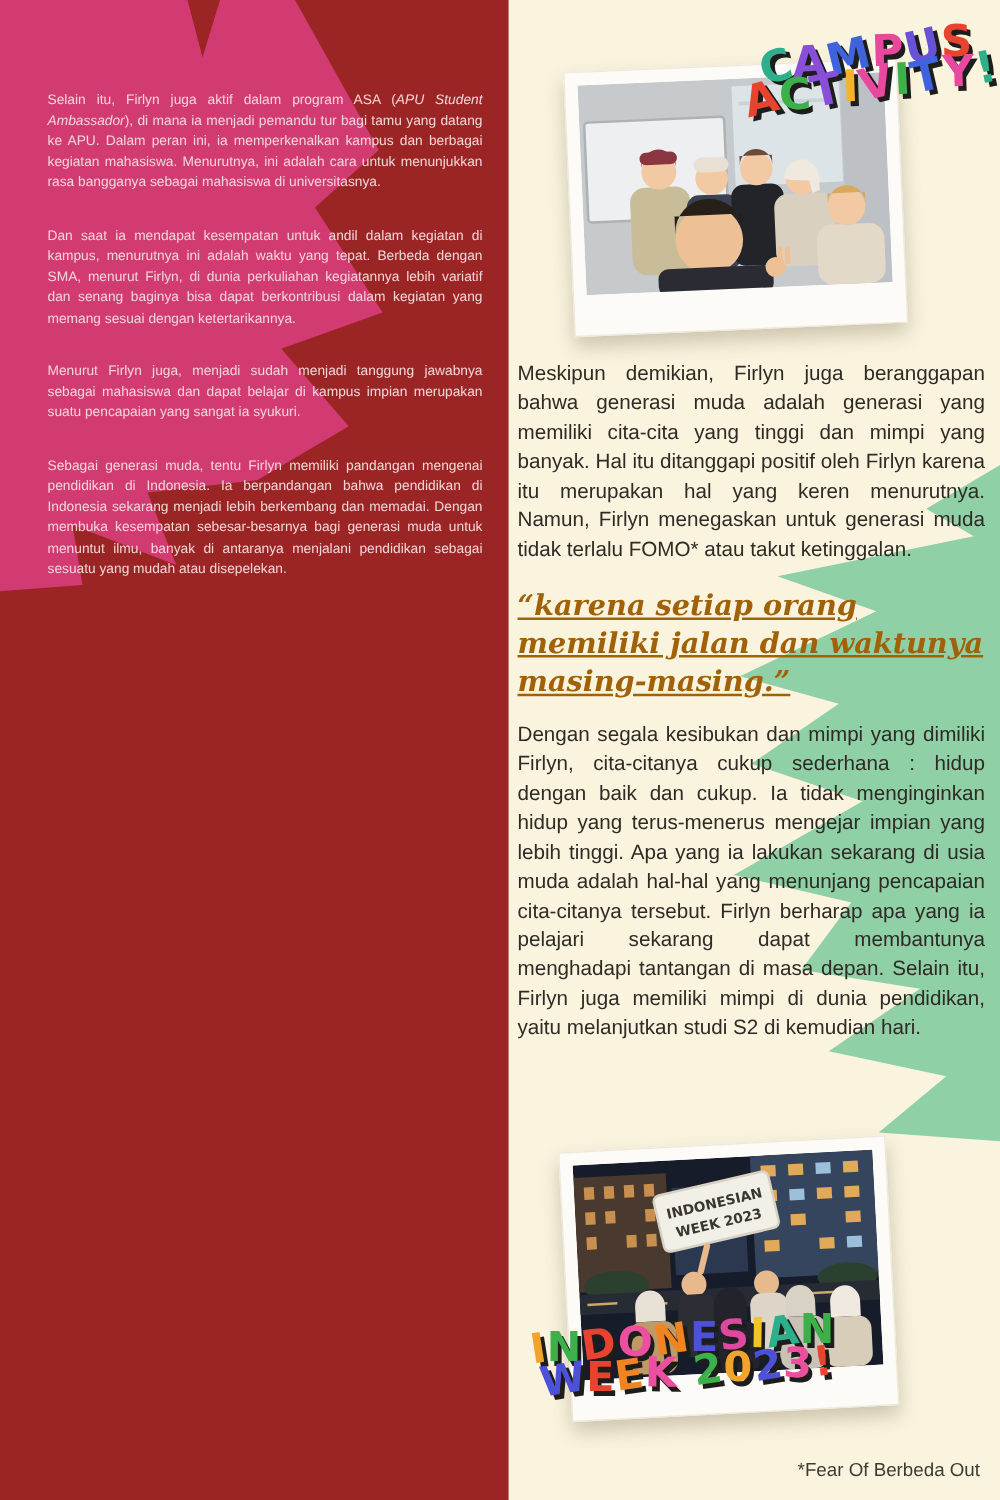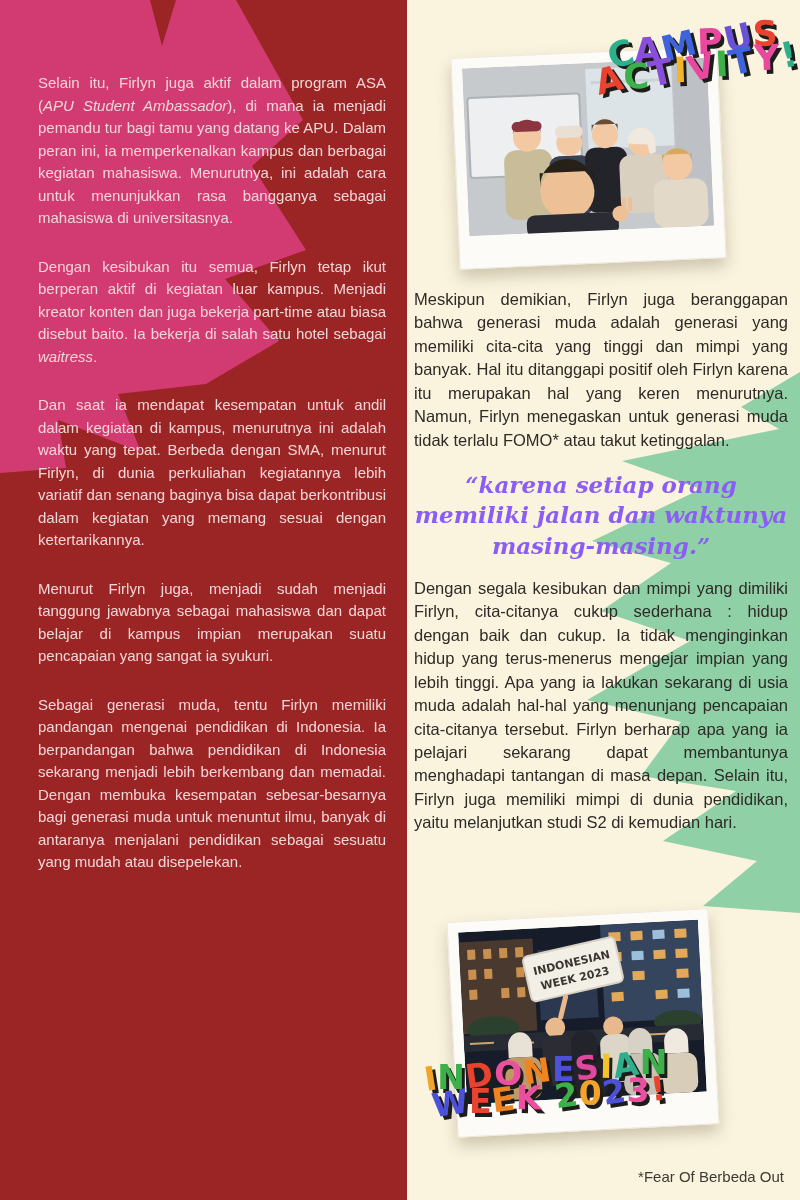--- a/index.html
+++ b/index.html
@@ -8,35 +8,36 @@
     overflow:hidden;background:#FAF4DF;
     font-family:"Liberation Sans", sans-serif;
   }
   .col-left{position:absolute;left:0;top:0;width:407px;height:1200px;background:#9B2524;}
   .col-right{position:absolute;left:407px;top:0;width:393px;height:1200px;background:#FAF4DF;}
   .shapes{position:absolute;left:0;top:0;width:800px;height:1200px;pointer-events:none;}
 
   
   .left-text{
     position:absolute;left:38px;top:72px;width:348px;z-index:4;
-    color:#F2D6D8;font-size:15px;line-height:1.5;text-align:justify;
+    color:#F2D6D8;font-size:11px;line-height:1.5;text-align:justify;
   }
   .left-text p{margin:0 0 26px 0;}
   .em{font-style:italic;}
 
   
   .right-text{
     position:absolute;left:414px;top:288px;width:374px;z-index:4;
     color:#2E2A26;font-size:16.5px;line-height:1.42;text-align:justify;
   }
   .right-text p{margin:0 0 18px 0;}
   .quote{
     font-family:"DejaVu Serif", serif;font-weight:bold;font-style:italic;
-    color:#8b5cf6;font-size:23px;line-height:1.32;margin:0 0 16px 0 !important;
-    text-align:center;
+    color:#a16207;font-size:23px;line-height:1.32;margin:0 0 16px 0 !important;
+    text-align:left;
+    text-decoration:underline;
   }
 
   
   .polaroid{
     position:absolute;background:#FCFBF7;border:1px solid #eee8da;
     box-shadow:0 8px 16px rgba(70,50,20,.25);z-index:3;
     padding:10px 10px 32px 10px;
   }
   .polaroid-1{left:455px;top:52px;transform:rotate(-2.5deg);}
   .polaroid-2{left:452px;top:915px;transform:rotate(-3deg);}
@@ -70,21 +71,20 @@
   <div class="col-left"></div>
   <div class="col-right"></div>
 
   <svg class="shapes" viewBox="0 0 800 1200">
     <polygon points="0,0 150,0 162,46 176,0 236,0 303,120 252,166 306,250 225,279 279,341 206,384 118,394 141,452 58,420 66,468 0,473" fill="#D23A72"></polygon>
     <polygon points="800,372 741,407 779,429 622,461 701,489 592,541 671,563 601,611 690,641 587,700 681,722 641,776 736,791 663,841 757,861 703,906 800,913" fill="#8FD0A6"></polygon>
   </svg>
 
   <div class="left-text">
     <p><span>Selain itu, Firlyn juga aktif dalam program ASA (</span><span class="em">APU Student Ambassador</span><span>), di mana ia menjadi pemandu tur bagi tamu yang datang ke APU. Dalam peran ini, ia memperkenalkan kampus dan berbagai kegiatan mahasiswa. Menurutnya, ini adalah cara untuk menunjukkan rasa bangganya sebagai mahasiswa di universitasnya.</span></p>
-    <p><span>Dengan kesibukan itu semua, Firlyn tetap ikut berperan aktif di kegiatan luar kampus. Menjadi kreator konten dan juga bekerja part-time atau biasa disebut baito. Ia bekerja di salah satu hotel sebagai </span><span class="em">waitress</span><span>.</span></p>
     <p>Dan saat ia mendapat kesempatan untuk andil dalam kegiatan di kampus, menurutnya ini adalah waktu yang tepat. Berbeda dengan SMA, menurut Firlyn, di dunia perkuliahan kegiatannya lebih variatif dan senang baginya bisa dapat berkontribusi dalam kegiatan yang memang sesuai dengan ketertarikannya.</p>
     <p>Menurut Firlyn juga, menjadi sudah menjadi tanggung jawabnya sebagai mahasiswa dan dapat belajar di kampus impian merupakan suatu pencapaian yang sangat ia syukuri.</p>
     <p>Sebagai generasi muda, tentu Firlyn memiliki pandangan mengenai pendidikan di Indonesia. Ia berpandangan bahwa pendidikan di Indonesia sekarang menjadi lebih berkembang dan memadai. Dengan membuka kesempatan sebesar-besarnya bagi generasi muda untuk menuntut ilmu, banyak di antaranya menjalani pendidikan sebagai sesuatu yang mudah atau disepelekan.</p>
   </div>
 
   <div class="polaroid polaroid-1">
     <svg width="245" height="168" viewBox="0 0 245 168">
       <rect width="245" height="168" fill="#C7CACC"></rect>
       <rect x="4" y="30" width="112" height="80" rx="3" fill="#EDEFF0" stroke="#ADB2B6" stroke-width="2"></rect>
       <rect x="122" y="5" width="88" height="82" rx="2" fill="#DDE4E8" stroke="#C4CAD0" stroke-width="2"></rect>

